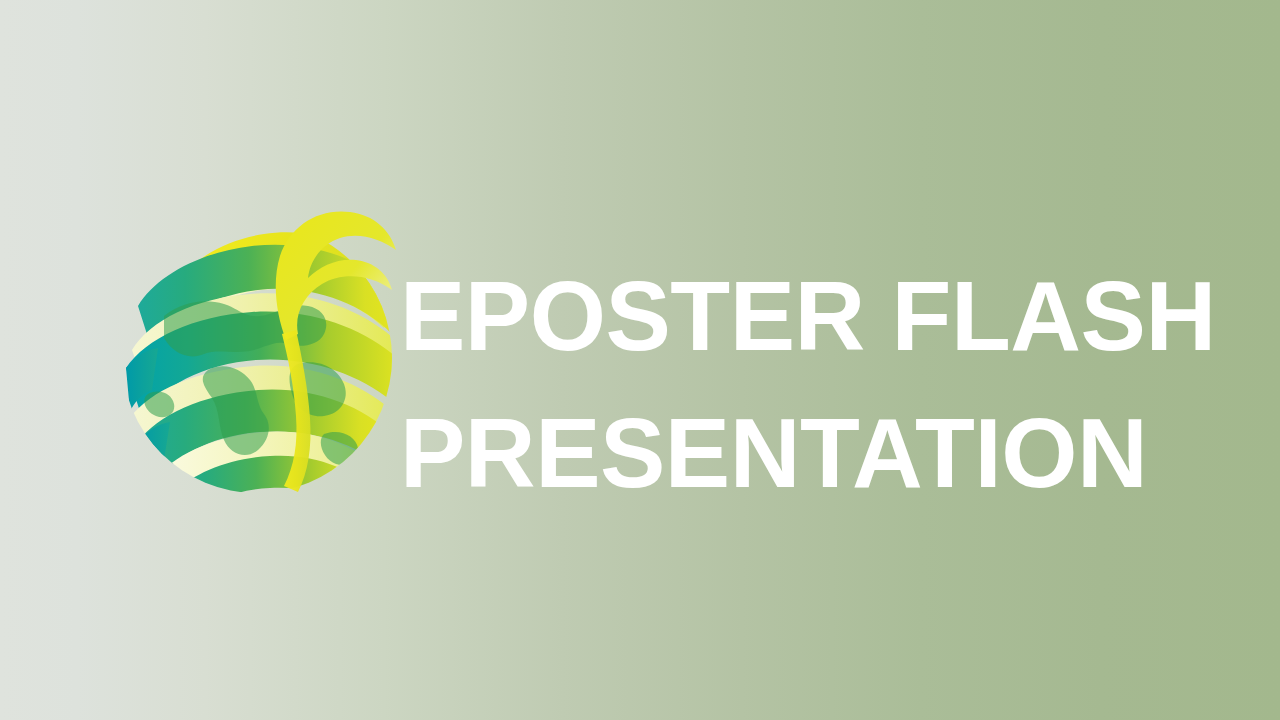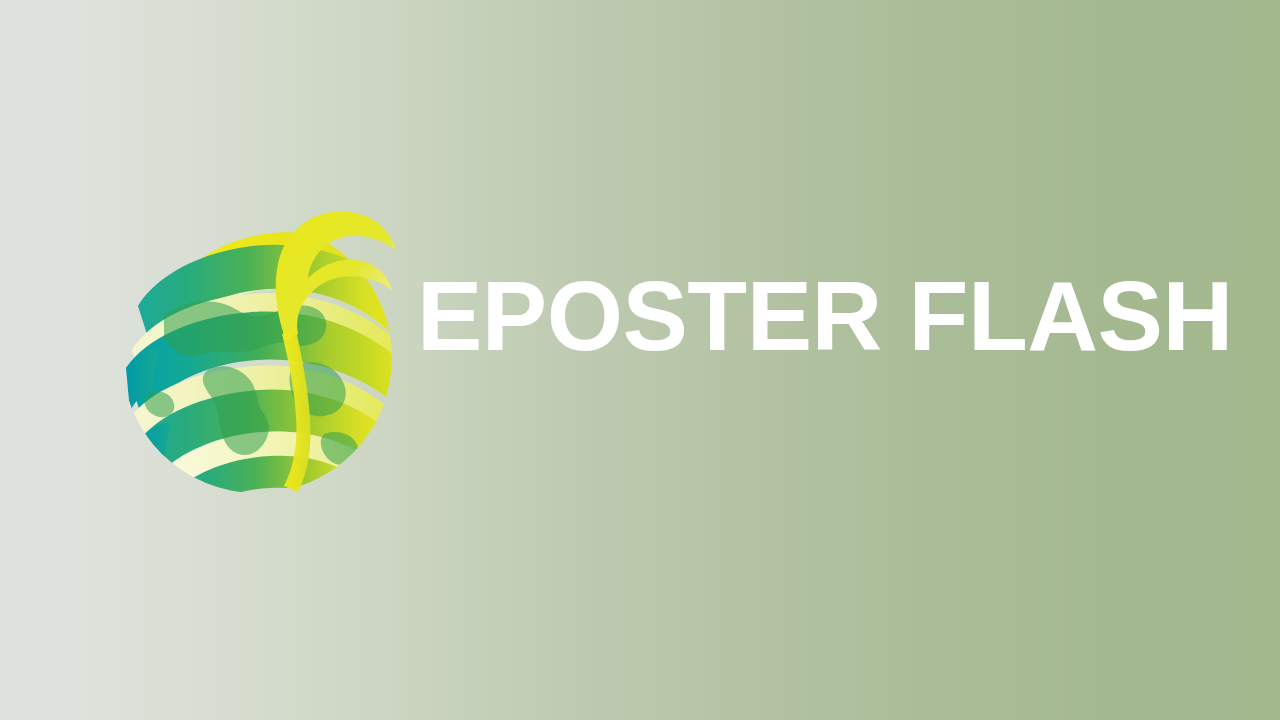--- a/index.html
+++ b/index.html
@@ -41,21 +41,21 @@
   }
   #logo-wrap svg {
     display: block;
     width: 300px;
     height: 320px;
   }
 
   
   #title-block {
     position: absolute;
-    left: 417px;
+    left: 400px;
     top: 248px;
     width: 800px;
   }
   .title-line {
     color: #ffffff;
     font-family: "Liberation Sans", sans-serif;
     font-weight: bold;
     font-size: 98px;
     line-height: 137px;
     letter-spacing: -0.5px;
@@ -178,15 +178,16 @@
                C258,76 230,74 210,86 C192,97 182,116 186,136
                L174,142 C164,116 160,84 168,58 Z"></path>
 
       <path fill="url(#gYellow)" opacity="0.95" d="M184,132 C190,160 196,190 198,220 C200,250 196,274 186,294
                L172,288 C182,268 186,246 184,218 C182,188 176,160 170,136 Z"></path>
     </svg>
   </div>
 
   <div id="title-block">
     <div class="title-line">EPOSTER FLASH</div>
+    <div class="title-line">PRESENTATION</div>
   </div>
 
 </div>
 
 </body></html>

